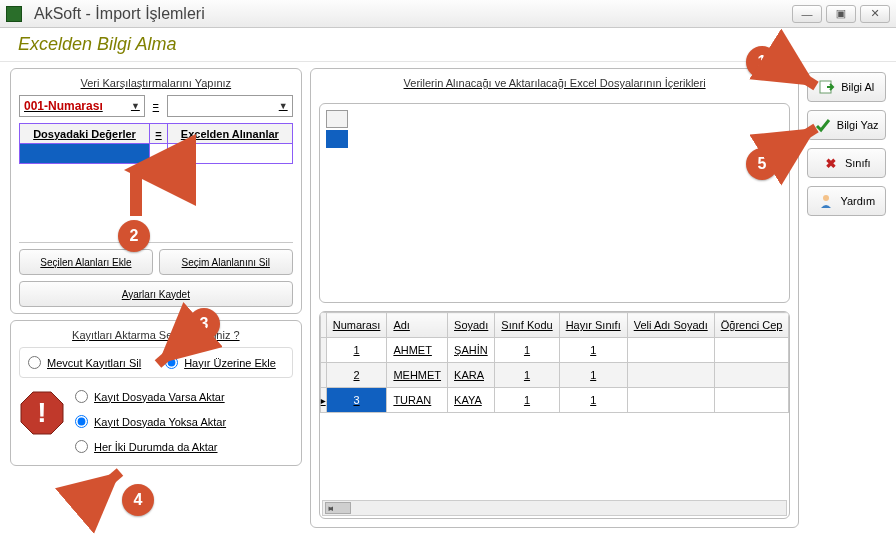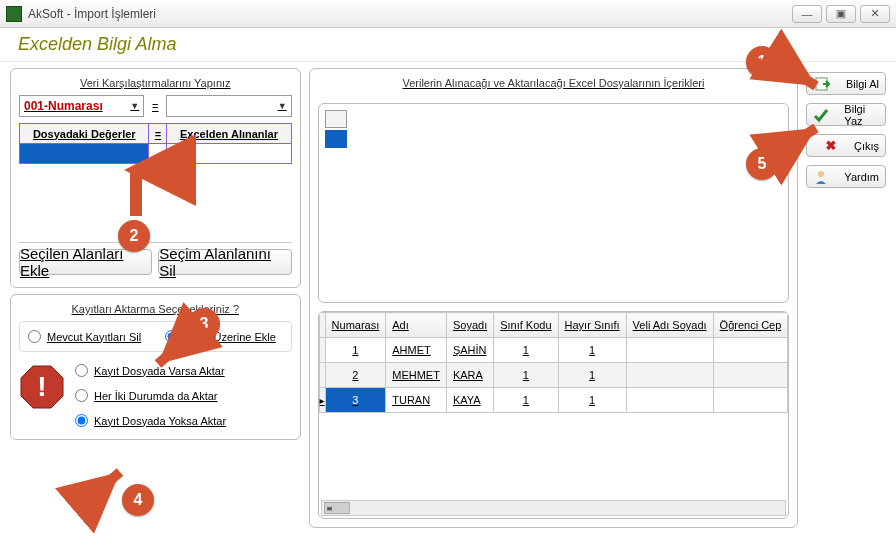--- a/index.html
+++ b/index.html
@@ -20,21 +20,21 @@
     display: flex;
     align-items: center;
     padding: 0 6px;
   }
   .titlebar .app-icon {
     width: 16px; height: 16px;
     background: #2a6e2a;
     border: 1px solid #174d17;
     margin-right: 6px;
   }
-  .titlebar .title { flex: 1; color: #444; font-size: 12px; }
+  .titlebar .title { flex: 1; color: #444; font-size: 16px; margin-left: 6px; }
   .win-btns { display: flex; gap: 4px; }
   .win-btn {
     width: 30px; height: 18px;
     border: 1px solid #b8b8b8;
     border-radius: 3px;
     background: linear-gradient(#fff,#e6e6e6);
     display:flex; align-items:center; justify-content:center;
     font-size: 11px; color:#555;
   }
   
@@ -107,21 +107,21 @@
 
   .mini-table-wrap { height: 120px; overflow:hidden; border-bottom:1px solid #c8c8c8;}
 
   .btn-row { display:flex; gap:6px; margin-top:6px;}
   .flat-btn {
     flex:1;
     height: 26px;
     border: 1px solid #b5b5b5;
     border-radius: 4px;
     background: linear-gradient(#fdfdfd,#ececec);
-    font-size: 15px;
+    font-size: 10px;
     display:flex; align-items:center; justify-content:center;
     cursor:pointer;
   }
 
   .radio-row { display:flex; align-items:center; gap:4px; padding: 4px 2px; font-size: 11px;}
   .radio-row input { margin-right: 2px; }
 
   .sub-options {
     display:flex; gap: 8px; align-items:flex-start; margin-top:8px;
   }
@@ -182,26 +182,26 @@
   .hscroll {
     position:absolute; left:2px; right:2px; bottom:2px; height:16px;
     background:#efefef; border:1px solid #ccc;
     display:flex; align-items:center;
   }
   .hscroll .arrow { width:16px; text-align:center; font-size:9px; color:#555;}
   .hscroll .thumb { width: 26px; height: 12px; background:#cfcfcf; border:1px solid #aaa; margin-left:2px;}
 
   
   .side-btn {
-    height: 23px;
+    height: 30px;
     border:1px solid #b5b5b5;
     border-radius:4px;
     background: linear-gradient(#fdfdfd,#ececec);
-    display:flex; align-items:center; justify-content:flex-end;
-    gap:15px; padding: 0 6px;
+    display:flex; align-items:center; justify-content:center;
+    gap:6px; padding: 0 6px;
     font-size: 11px;
     cursor:pointer;
   }
   .side-btn .ic { width:16px; height:16px; display:flex; align-items:center; justify-content:center;}
   .ic-import { color:#2a8f2a;}
   .ic-write { color:#2a8f2a;}
   .ic-exit { color:#c02020; font-weight:bold; font-size:13px;}
   .ic-help { color:#3a7fc4;}
 
   
@@ -266,20 +266,21 @@
             <td></td>
           </tr>
         </tbody>
           </table>
       </div>
       <div class="btn-row">
         <div class="flat-btn">Seçilen Alanları Ekle</div>
         <div class="flat-btn">Seçim Alanlanını Sil</div>
       </div>
       <div class="btn-row">
+        <div class="flat-btn">Ayarları Kaydet</div>
       </div>
     </div>
 
     <div class="group">
       <div class="group-title">Kayıtları Aktarma Seçenekleriniz ?</div>
       <div style="display:flex; gap:20px; border:1px solid #dcdcdc; border-radius:4px; padding:4px 6px;">
         <label class="radio-row">
           <input type="radio" name="r1" style="">
           <span>Mevcut Kayıtları Sil</span>
         </label>
@@ -294,26 +295,26 @@
             <polygon points="14,2 32,2 44,14 44,32 32,44 14,44 2,32 2,14" fill="#c0392b" stroke="#7a1f14" stroke-width="1"></polygon>
             <text x="23" y="32" text-anchor="middle" fill="#fff" font-size="28" font-weight="bold">!</text>
           </svg>
         </div>
         <div class="radios-col">
           <label class="radio-row">
             <input type="radio" name="r2" style="">
             <span>Kayıt Dosyada Varsa Aktar</span>
           </label>
           <label class="radio-row">
+            <input type="radio" name="r2" checked="" style="">
+            <span>Kayıt Dosyada Yoksa Aktar</span>
+          </label>
+          <label class="radio-row">
             <input type="radio" name="r2" style="">
             <span>Her İki Durumda da Aktar</span>
-          </label>
-          <label class="radio-row">
-            <input type="radio" name="r2" checked="" style="">
-            <span>Kayıt Dosyada Yoksa Aktar</span>
           </label>
         </div>
       </div>
     </div>
   </div>
 
   <div class="center-panel">
     <div class="group" style="flex:1; display:flex; flex-direction:column; gap:8px;">
       <div class="group-title">Verilerin Alınacağı ve Aktarılacağı Excel Dosyalarının İçerikleri</div>
       <div class="preview-box">
@@ -390,21 +391,21 @@
     <div class="side-btn">
       <span class="ic ic-write">
         <svg width="16" height="16" viewBox="0 0 16 16">
             <path d="M2 9 L6 13 L14 3" stroke="#2a8f2a" stroke-width="3" fill="none"></path>
           </svg>
       </span>
       <span>Bilgi Yaz</span>
     </div>
     <div class="side-btn">
       <span class="ic ic-exit">✖</span>
-      <span>Çıkış</span>
+      <span>Sınıfı</span>
     </div>
     <div class="side-btn">
       <span class="ic ic-help">
         <svg width="16" height="16" viewBox="0 0 16 16">
             <circle cx="8" cy="5" r="3" fill="#f4c28a"></circle>
             <path d="M3 15 Q8 9 13 15" fill="#3a7fc4"></path>
           </svg>
       </span>
       <span>Yardım</span>
     </div>

